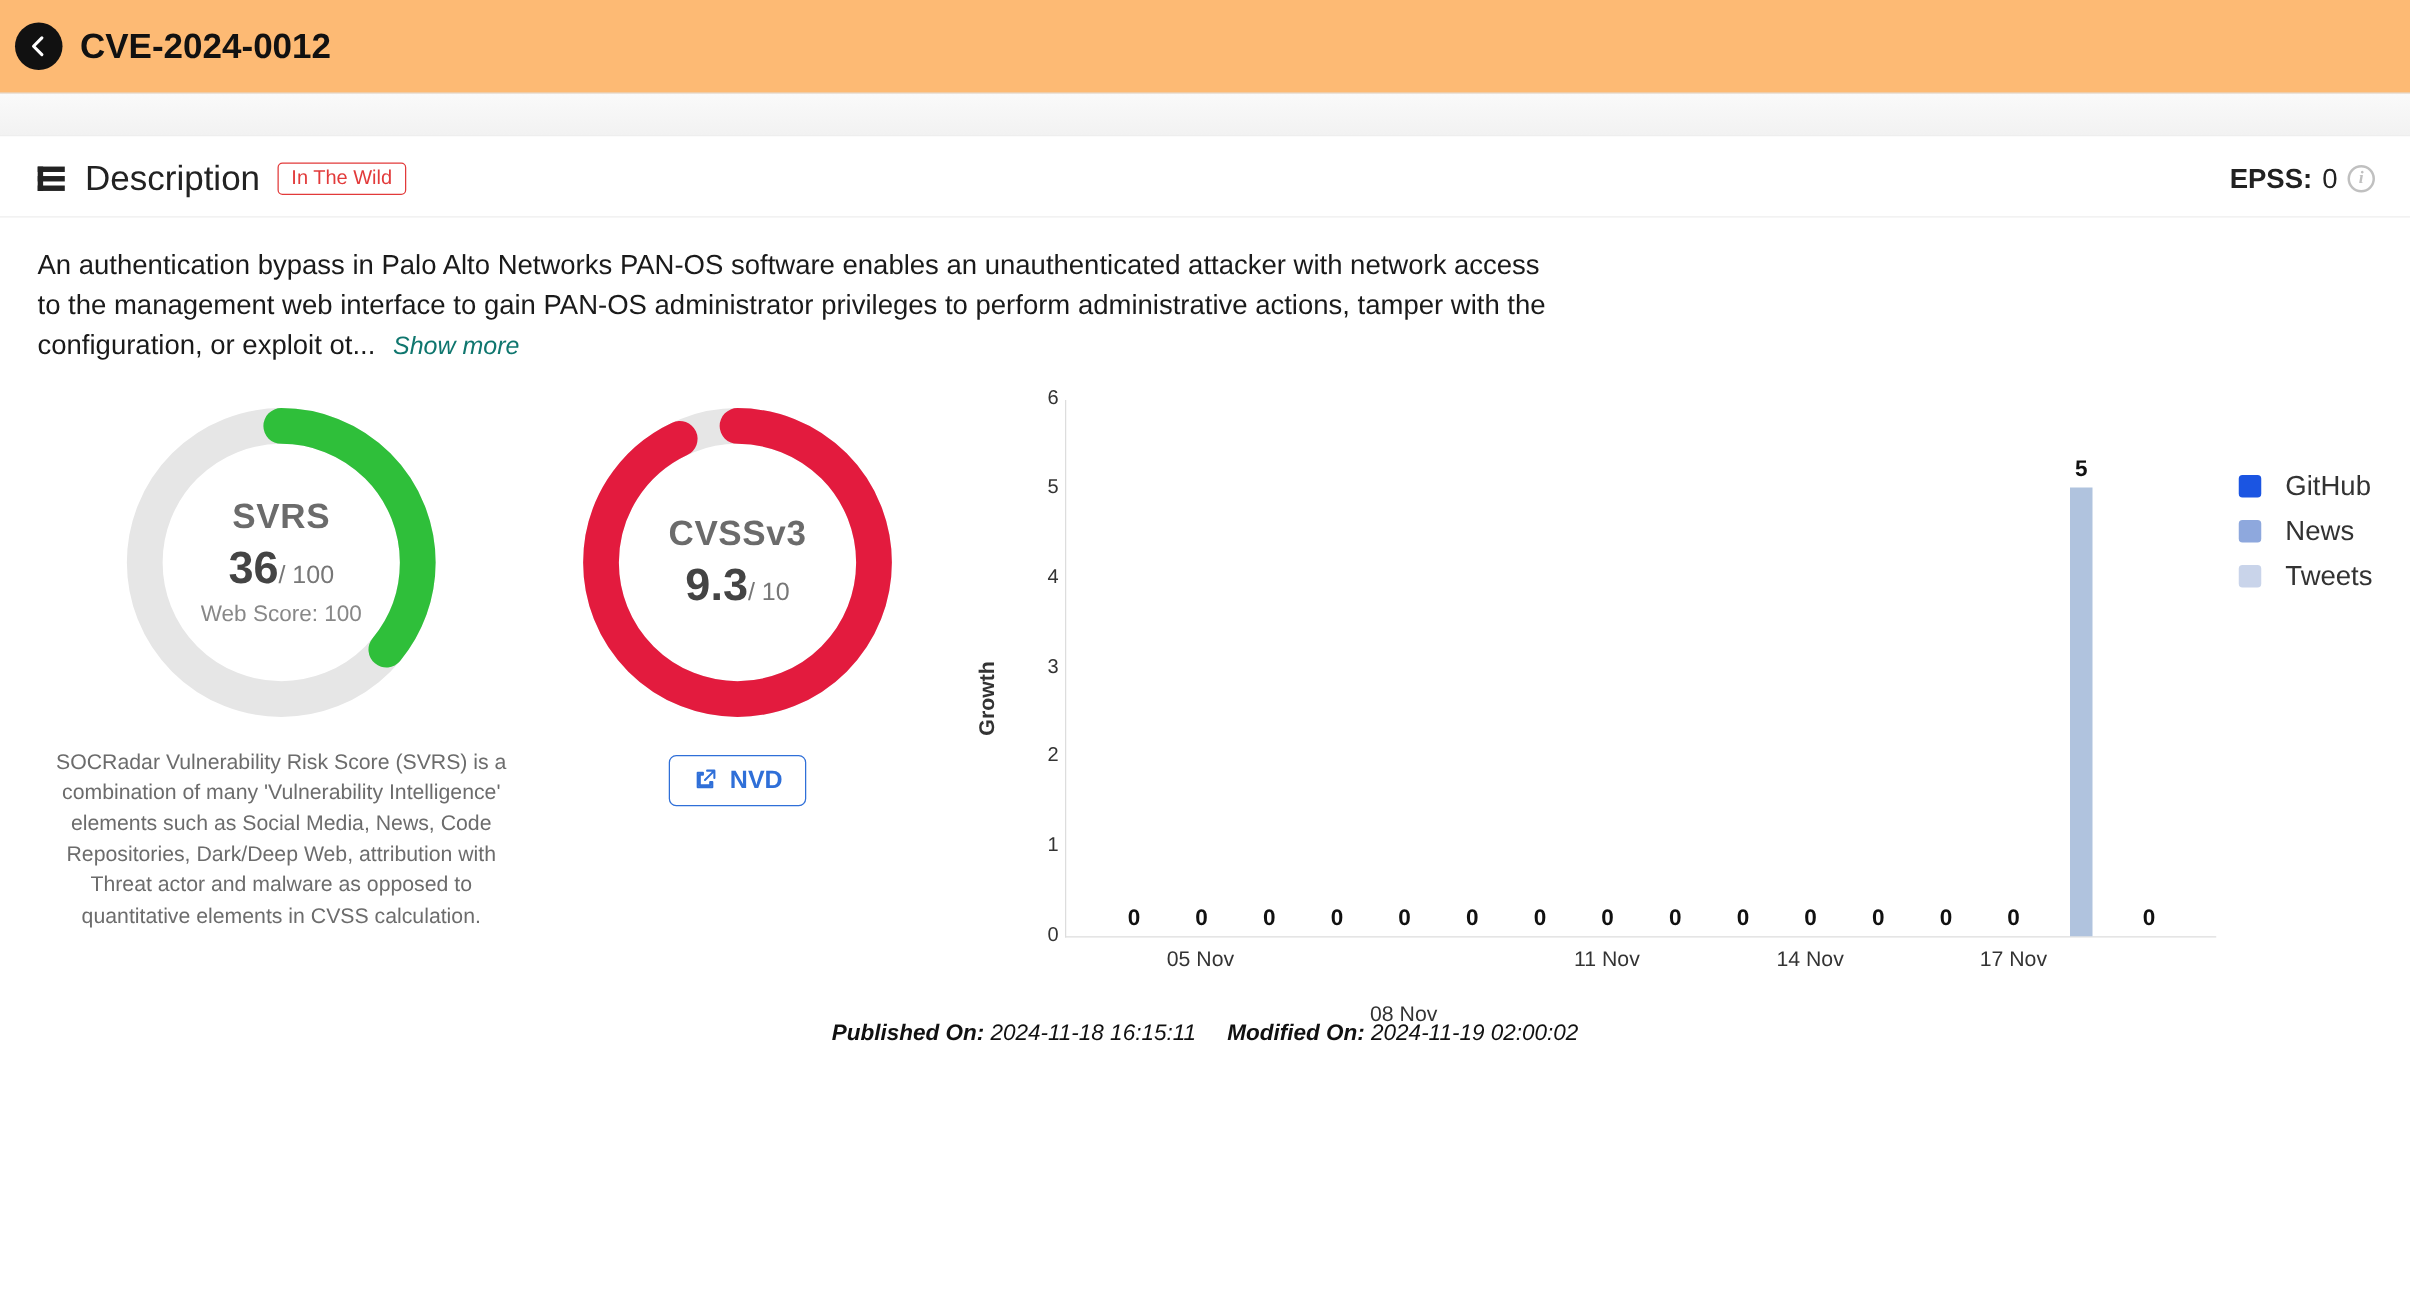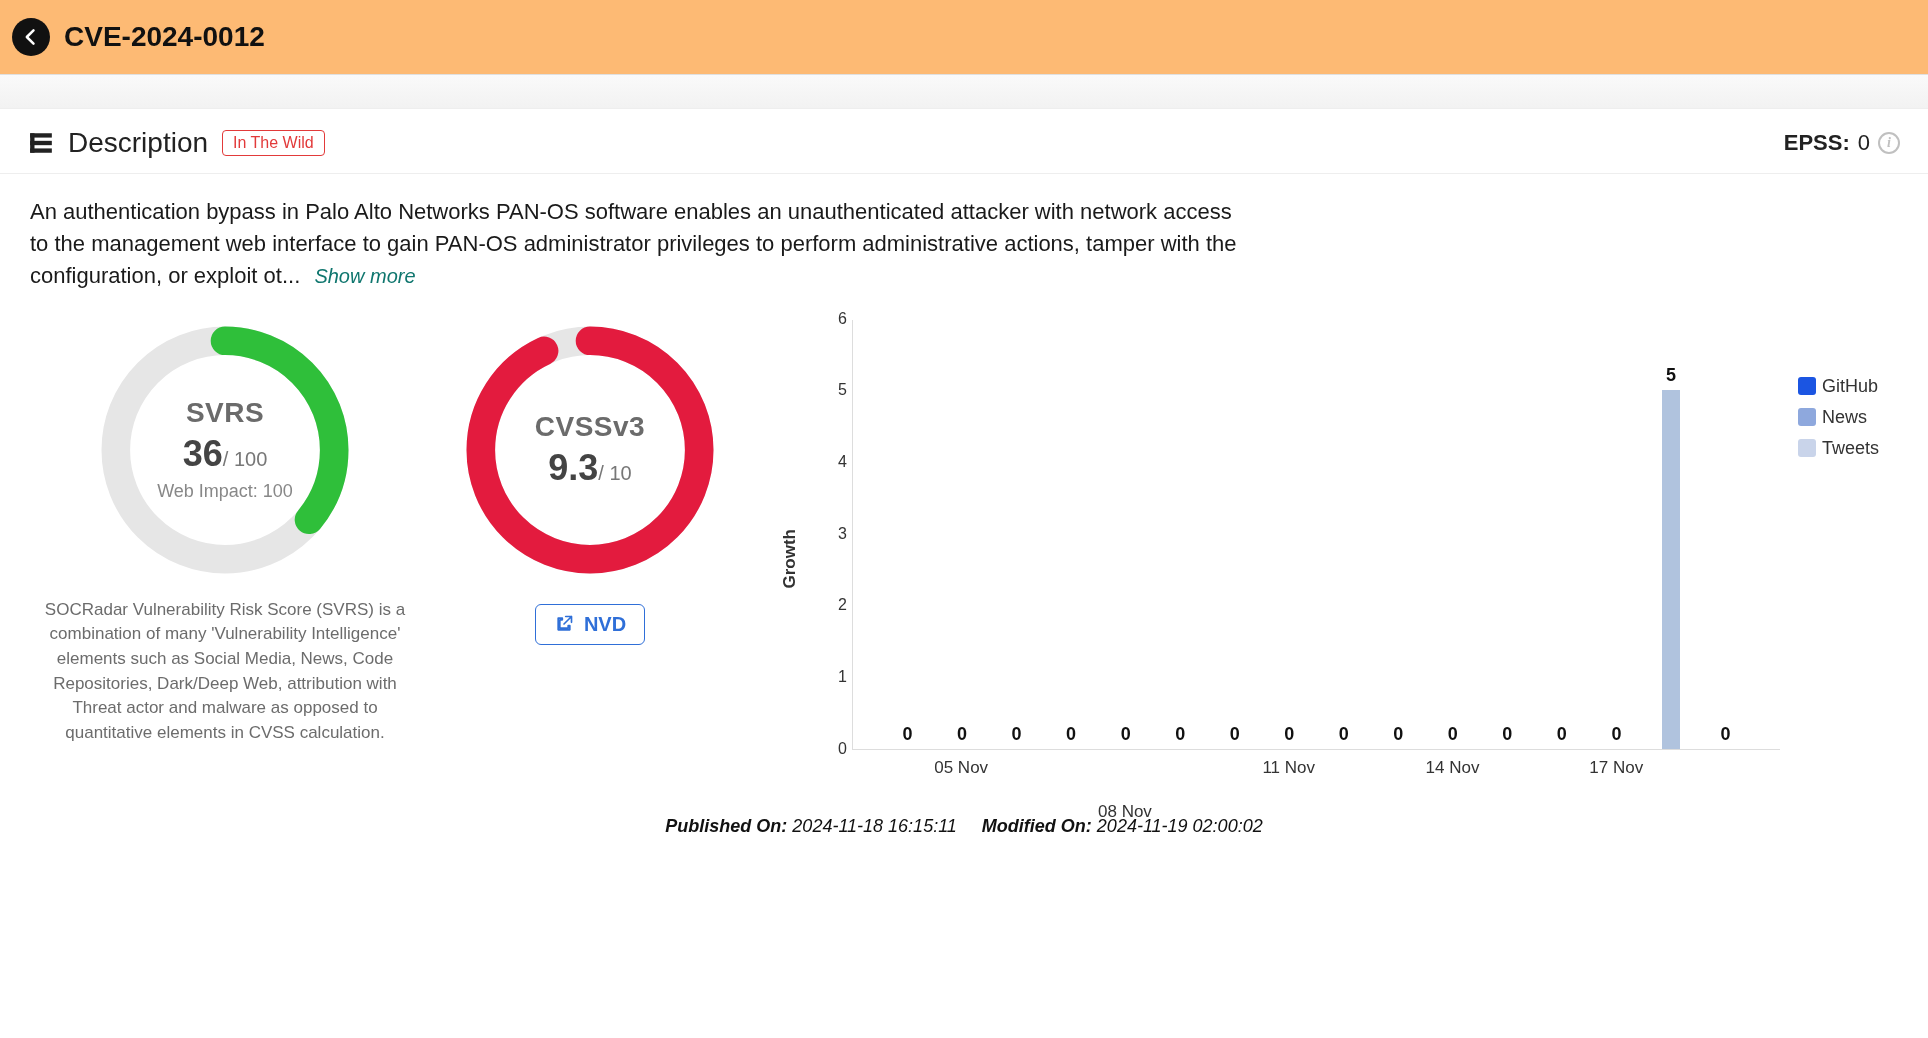--- a/index.html
+++ b/index.html
@@ -44,21 +44,21 @@
 .ylabel { writing-mode: vertical-rl; transform: rotate(180deg); font-size: 17px; font-weight: 700; color: #333; align-self: center; }
 .chart-area { flex: 1; position: relative; }
 .plot { position: relative; height: 430px; border-left: 1px solid #ddd; border-bottom: 1px solid #ddd; margin-left: 34px; }
 .ytick { position: absolute; left: -30px; transform: translateY(50%); font-size: 16px; color: #333; width: 24px; text-align: right; }
 .bar-lbl { position: absolute; bottom: 2px; transform: translateX(-50%); font-size: 18px; font-weight: 600; color: #111; }
 .bar-rect { position: absolute; width: 18px; background: #b0c3de; bottom: 0; transform: translateX(-50%); }
 .xticks { position: relative; margin-left: 34px; height: 40px; margin-top: 8px; }
 .xtick { position: absolute; transform: translateX(-50%); font-size: 17px; color: #333; white-space: nowrap; }
 
 .legend { display: flex; flex-direction: column; gap: 10px; padding-top: 56px; min-width: 100px; }
-.legend-item { display: flex; align-items: center; gap: 6px; font-size: 18px; color: #333; }
+.legend-item { display: flex; align-items: center; gap: 19px; font-size: 22px; color: #333; }
 .legend-sw { width: 18px; height: 18px; border-radius: 3px; }
 
 .footer-dates { text-align: center; font-size: 18px; color: #111; padding: 18px 0 8px 0; font-style: italic; }
 .footer-dates b { font-weight: 700; }
 </style>
 </head>
 <body>
 
 <div class="topbar">
   <div class="back-btn">
@@ -101,21 +101,21 @@
     <div class="gauge-wrap">
       <svg viewBox="0 0 100 100">
         <circle cx="50" cy="50" r="42" fill="none" stroke="#e6e6e6" stroke-width="11"></circle>
         <circle id="svrs-arc" cx="50" cy="50" r="42" fill="none" stroke-width="11" stroke-linecap="round" stroke="#2fbf3a" stroke-dasharray="95.00176184455535 263.89378290154264"></circle>
       </svg>
       <div class="gauge-center">
         <div class="gauge-name">SVRS</div>
         <div class="gauge-value">
           <span>36</span><span class="gauge-max">/ 100</span>
         </div>
-        <div class="gauge-sub">Web Impact: 100</div>
+        <div class="gauge-sub">Web Score: 100</div>
       </div>
     </div>
     <div class="svrs-caption">SOCRadar Vulnerability Risk Score (SVRS) is a combination of many 'Vulnerability Intelligence' elements such as Social Media, News, Code Repositories, Dark/Deep Web, attribution with Threat actor and malware as opposed to quantitative elements in CVSS calculation.</div>
   </div>
 
   <div class="gauge-col">
     <div class="gauge-wrap">
       <svg viewBox="0 0 100 100">
         <circle cx="50" cy="50" r="42" fill="none" stroke="#e6e6e6" stroke-width="11"></circle>
         <circle id="cvss-arc" cx="50" cy="50" r="42" fill="none" stroke-width="11" stroke-linecap="round" stroke="#e31b3e" stroke-dasharray="245.42121809843465 263.89378290154264"></circle>

